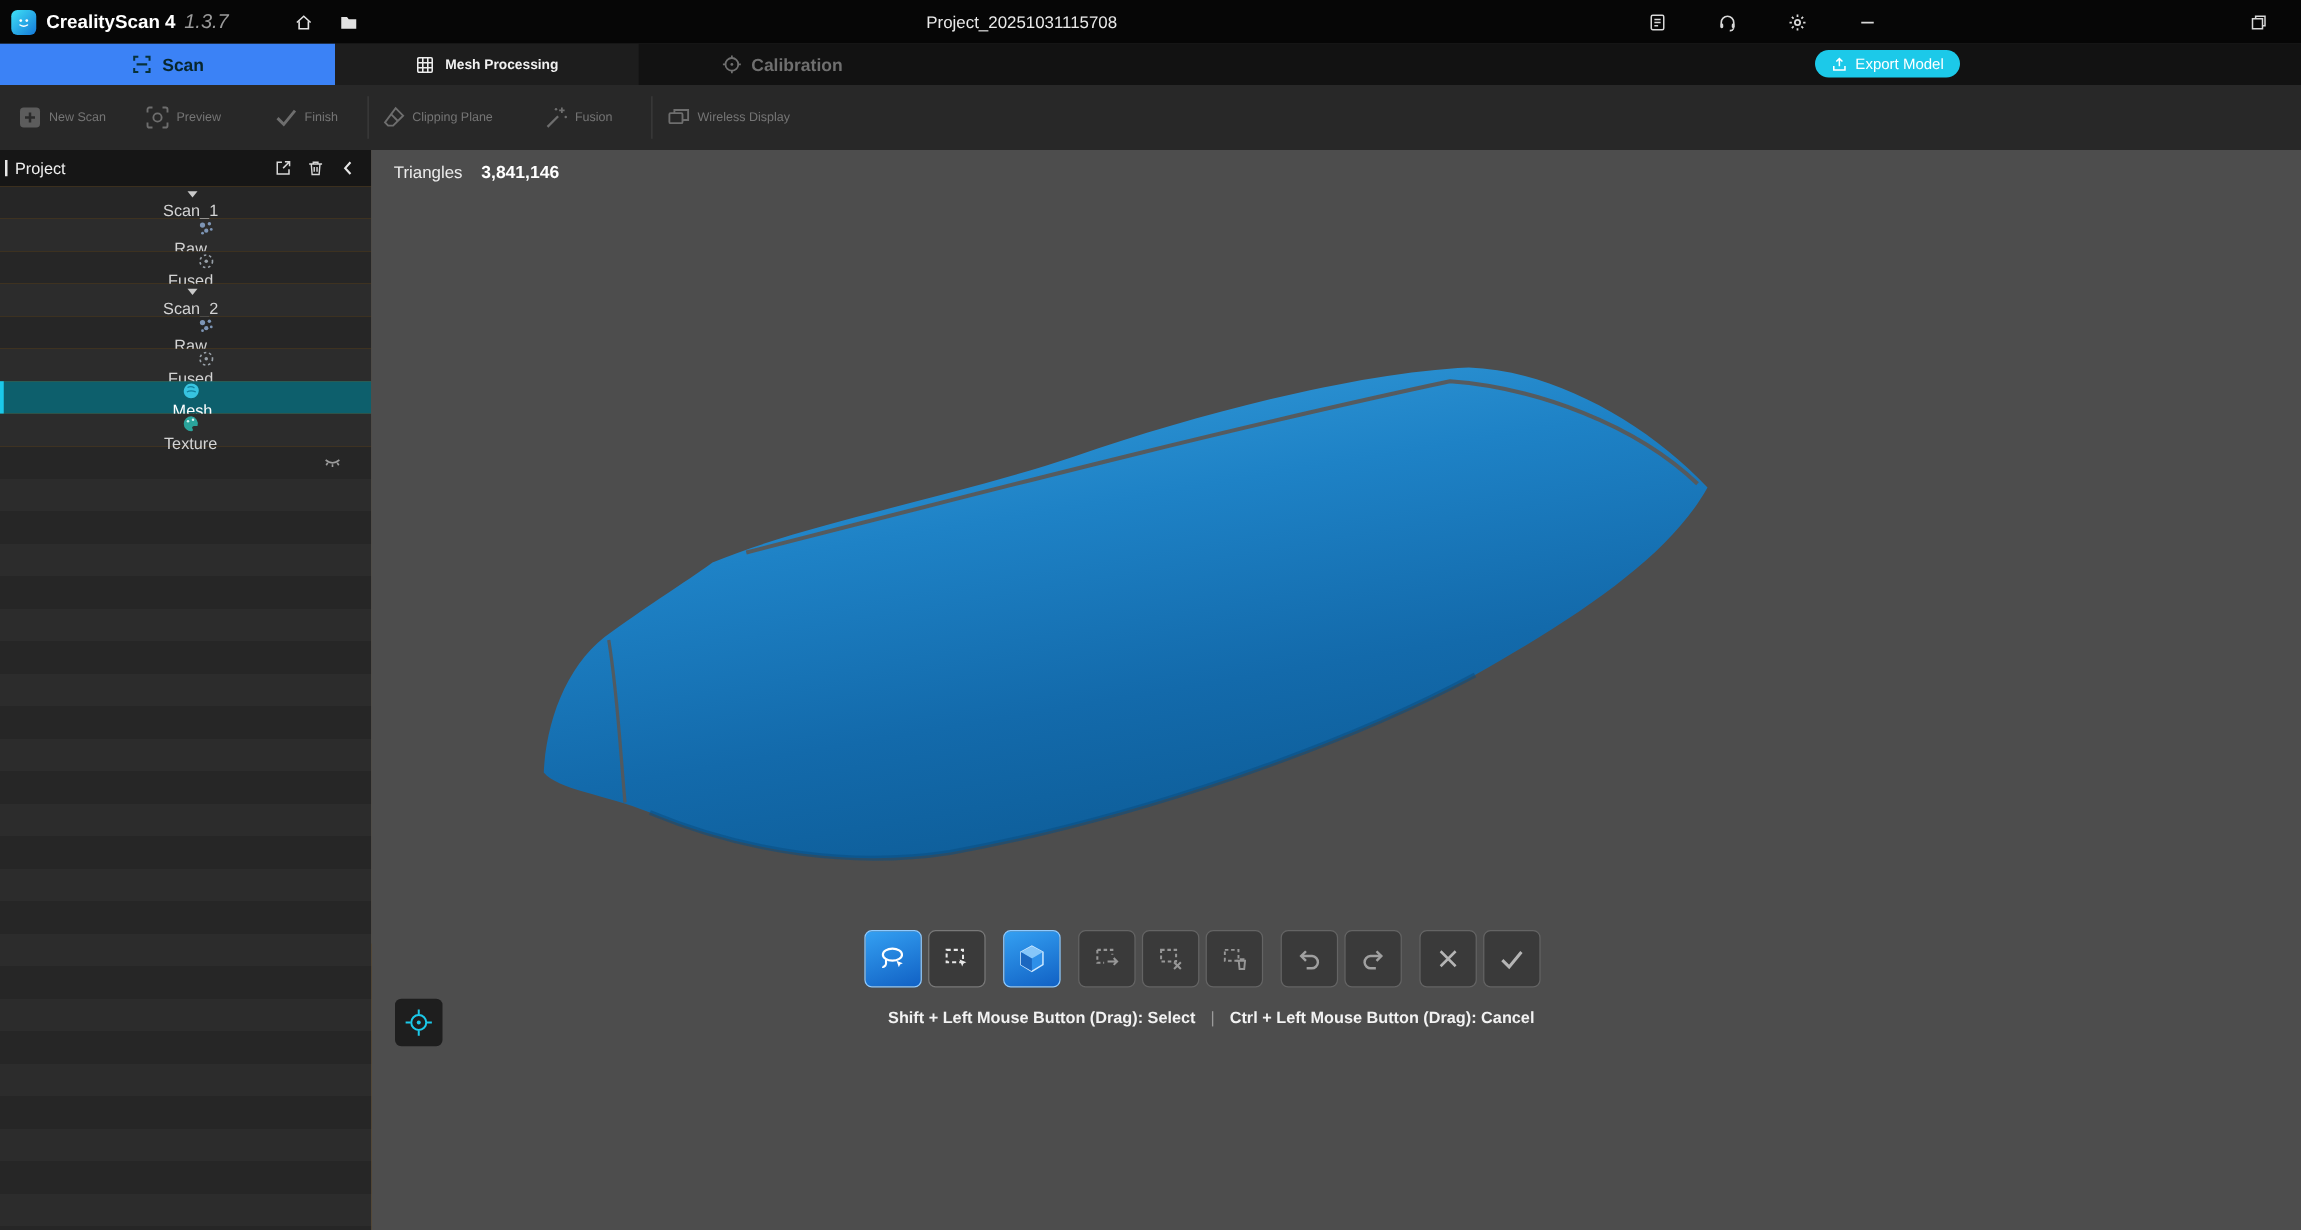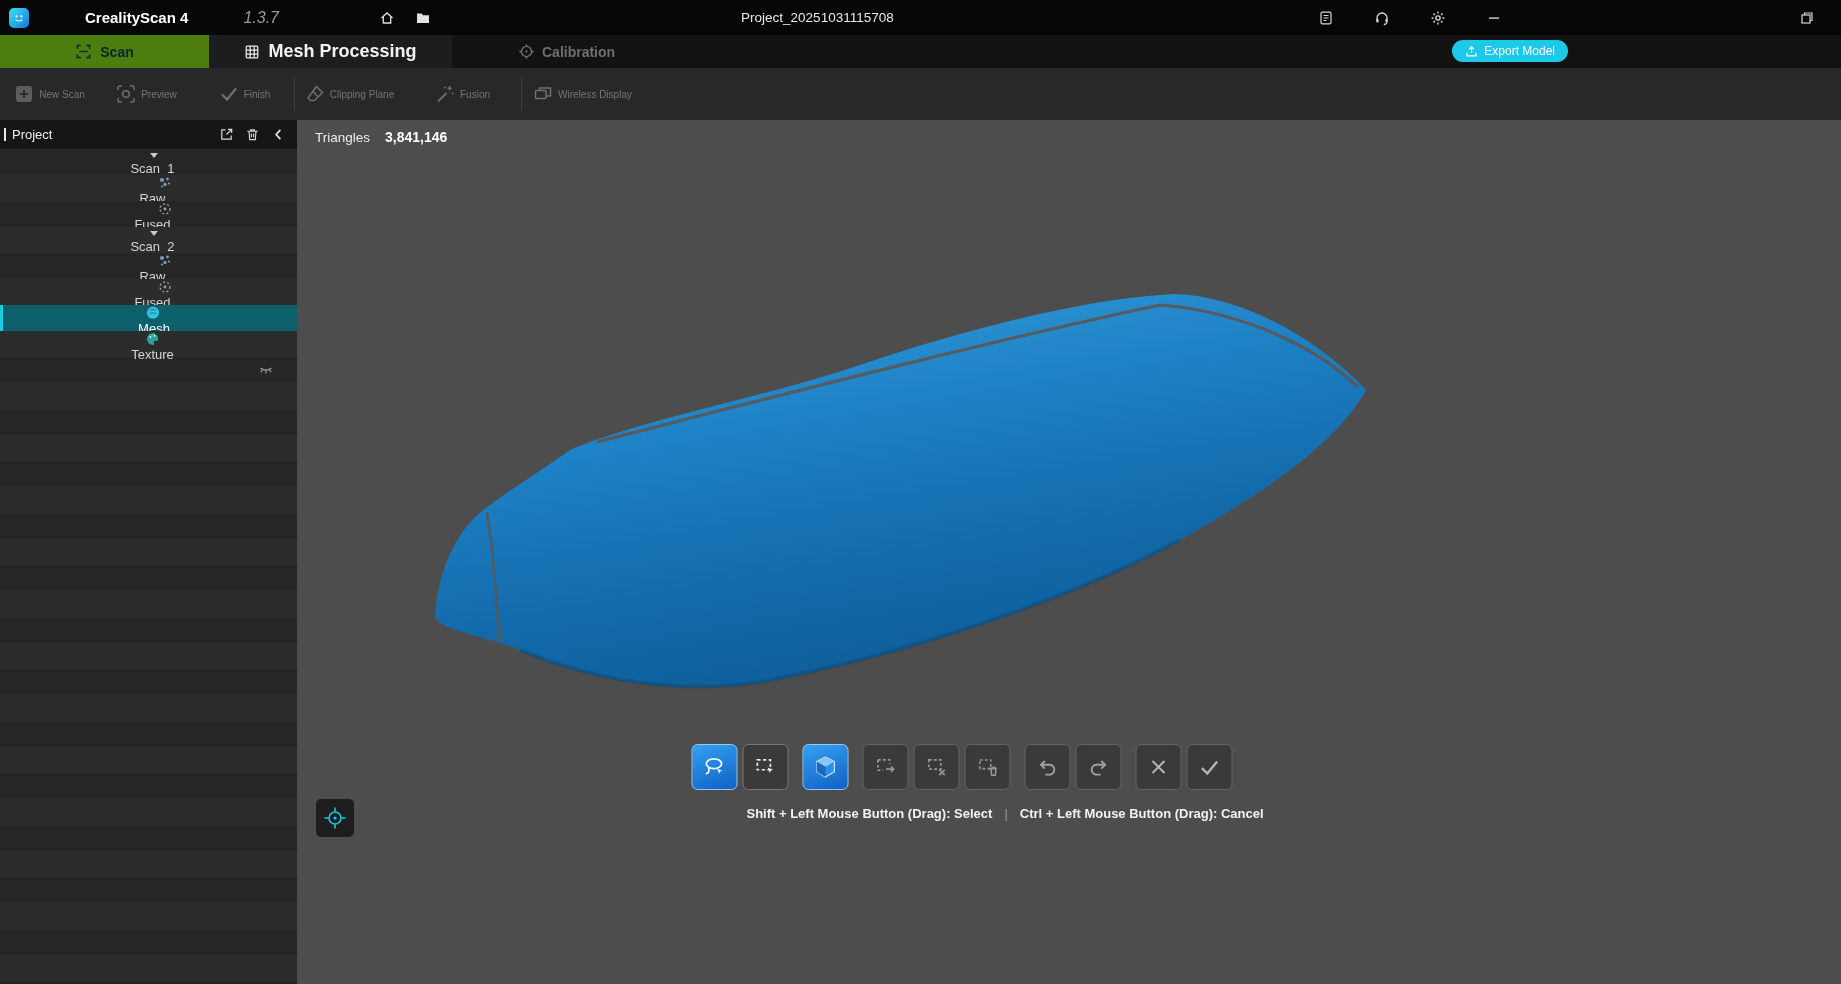--- a/index.html
+++ b/index.html
@@ -1,33 +1,33 @@
 <!DOCTYPE html>
 <html><head>
 <meta charset="utf-8">
 <style>
   * { margin:0; padding:0; box-sizing:border-box; }
   html,body { width:1841px; height:984px; background:#4d4d4d; font-family:"Liberation Sans", sans-serif; overflow:hidden; }
 
   
-  .titlebar { position:absolute; left:0; top:0; width:1841px; height:35px; background:#060606; display:flex; align-items:center;gap:48px; }
+  .titlebar { position:absolute; left:0; top:0; width:1841px; height:35px; background:#060606; display:flex; align-items:center; }
   .logo { width:20px; height:20px; border-radius:5px; margin-left:9px; background:linear-gradient(135deg,#3fe2f6,#1478d8); display:flex; align-items:center; justify-content:center; }
   .appname { color:#ffffff; font-size:15px; font-weight:bold; margin-left:8px; }
   .appver { color:#9a9a9a; font-size:16px; margin-left:7px;font-style:italic; }
   .tb-ic { width:16px; height:16px; display:inline-flex; align-items:center; justify-content:center; cursor:default; }
   .tb-left-icons { display:flex; gap:20px; margin-left:52px; }
   .tb-title { position:absolute; left:44.4%; transform:translateX(-50%); color:#e9e9e9; font-size:13.5px; }
   .tb-right-icons { position:absolute; right:339px; display:flex; gap:40px; }
   .tb-restore { position:absolute; right:26px; }
 
   
   .tabstrip { position:absolute; left:0; top:35px; width:1841px; height:33px; background:#121212; display:flex; align-items:stretch; }
   .tab { display:flex; align-items:center; justify-content:center; gap:8px; font-size:14px; }
-  .tab-scan { width:209px; background:#4d7c0f; color:#07262c; font-weight:bold; }
-  .tab-mesh { width:243px; background:#1d1d1d; color:#f2f2f2; font-weight:bold; font-size:18px; }
+  .tab-scan { width:268px; background:#3b82f6; color:#07262c; font-weight:bold; }
+  .tab-mesh { width:243px; background:#1d1d1d; color:#f2f2f2; font-weight:bold; font-size:11px; }
   .tab-cal  { margin-left:66px; color:#6f6f6f; font-weight:bold; gap:7px; }
   .export-btn { position:absolute; right:273px; top:5px; height:22px; padding:0 13px; background:#1cc9e9; border:none; border-radius:11px; display:flex; align-items:center; gap:6px; color:#ffffff; font-size:12px; cursor:pointer; }
 
   
   .ribbon { position:absolute; left:0; top:68px; width:1841px; height:52px; background:#282828; display:flex; align-items:center; }
   .rb-item { display:flex; align-items:center; justify-content:center; gap:4px; height:100%; }
   .rb-item .lab { font-size:10px; color:#757575; white-space:nowrap; }
   .rb-sep { width:1px; height:34px; background:#3d3d3d; }
   .w98{width:98px}.w96{width:96px}.w100{width:100px}.w108{width:108px}.w118{width:118px}.w120{width:120px}
 
@@ -58,21 +58,21 @@
   .tri-readout .tl { color:#ececec; font-size:13.5px; }
   .tri-readout .tv { color:#ffffff; font-size:14px; font-weight:bold; }
   .mesh-svg { position:absolute; left:0; top:0; }
 
   
   .sel-toolbar { position:absolute; left:665px; top:624px; transform:translateX(-50%); display:flex; gap:14px; }
   .btn-group { display:flex; gap:5px; }
   .tbtn { width:46px; height:46px; border-radius:6px; background:#3a3a3a; border:1.5px solid #787878; display:flex; align-items:center; justify-content:center; cursor:pointer; padding:0; }
   .tbtn.active-blue { background:linear-gradient(160deg,#34a0f2,#1161c4); border-color:#8fcaff; }
   .tbtn.disabled { border-color:#646464; }
-  .hint-bar { position:absolute; left:672px; top:686px; transform:translateX(-50%); white-space:nowrap; font-size:13px; font-weight:bold; color:#f2f2f2; display:flex; align-items:center; gap:12px;margin-left:36px; }
+  .hint-bar { position:absolute; left:672px; top:686px; transform:translateX(-50%); white-space:nowrap; font-size:13px; font-weight:bold; color:#f2f2f2; display:flex; align-items:center; gap:12px; }
   .hint-bar .divider { color:#9b9b9b; font-weight:normal; }
   .orbit-btn { position:absolute; left:19px; top:679px; width:38px; height:38px; background:#1e1e1e; border:none; border-radius:5px; display:flex; align-items:center; justify-content:center; cursor:pointer; }
 
   svg { display:block; }
 </style>
 </head>
 <body>
 
 <div class="titlebar">
   <div class="logo">

